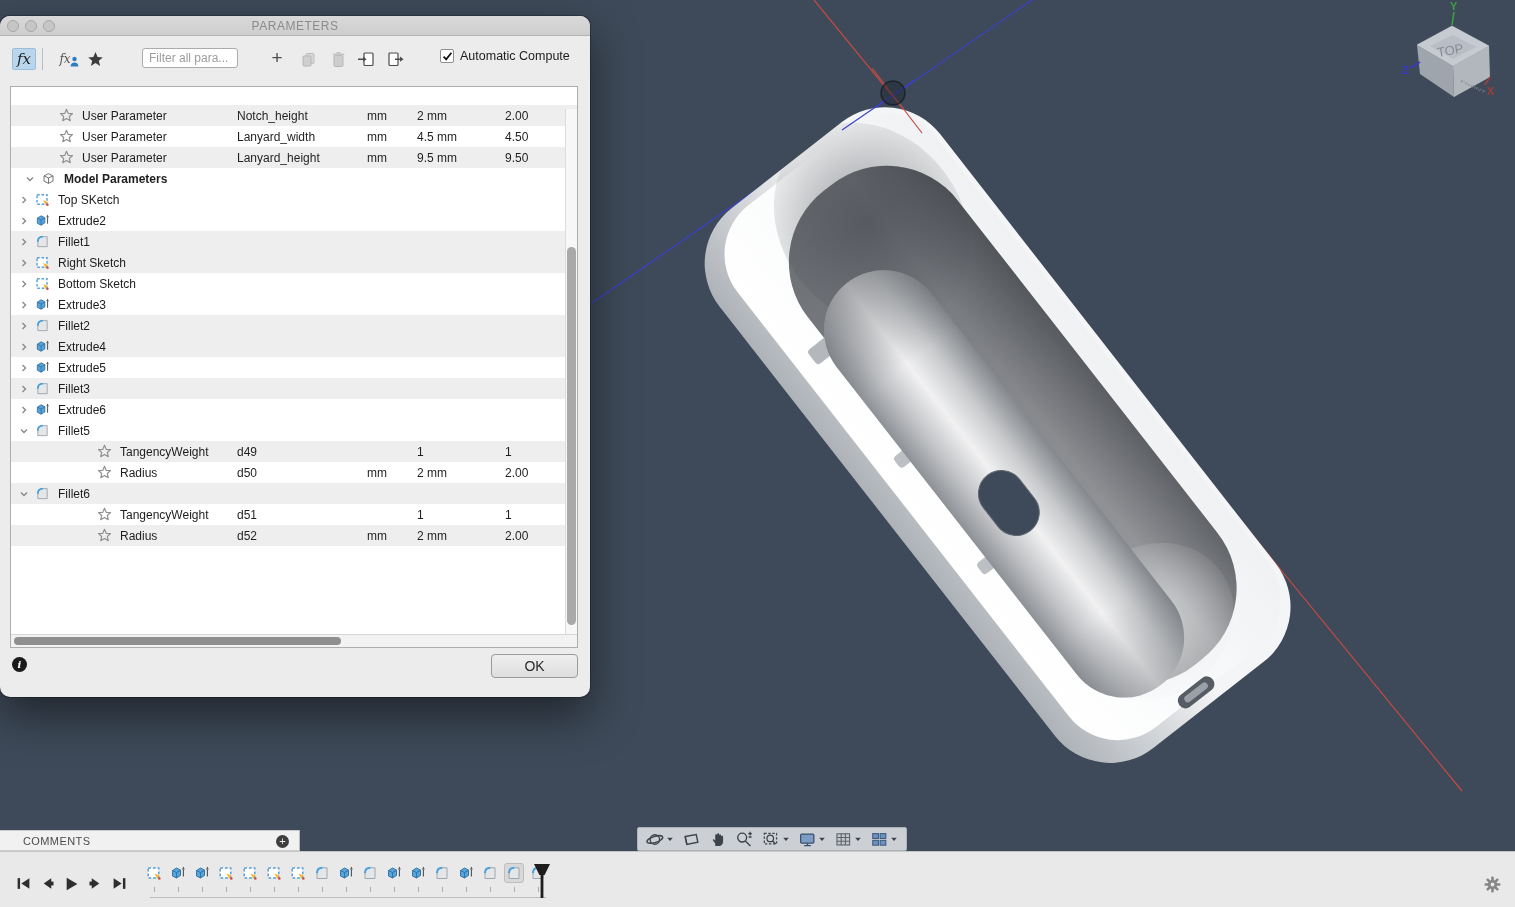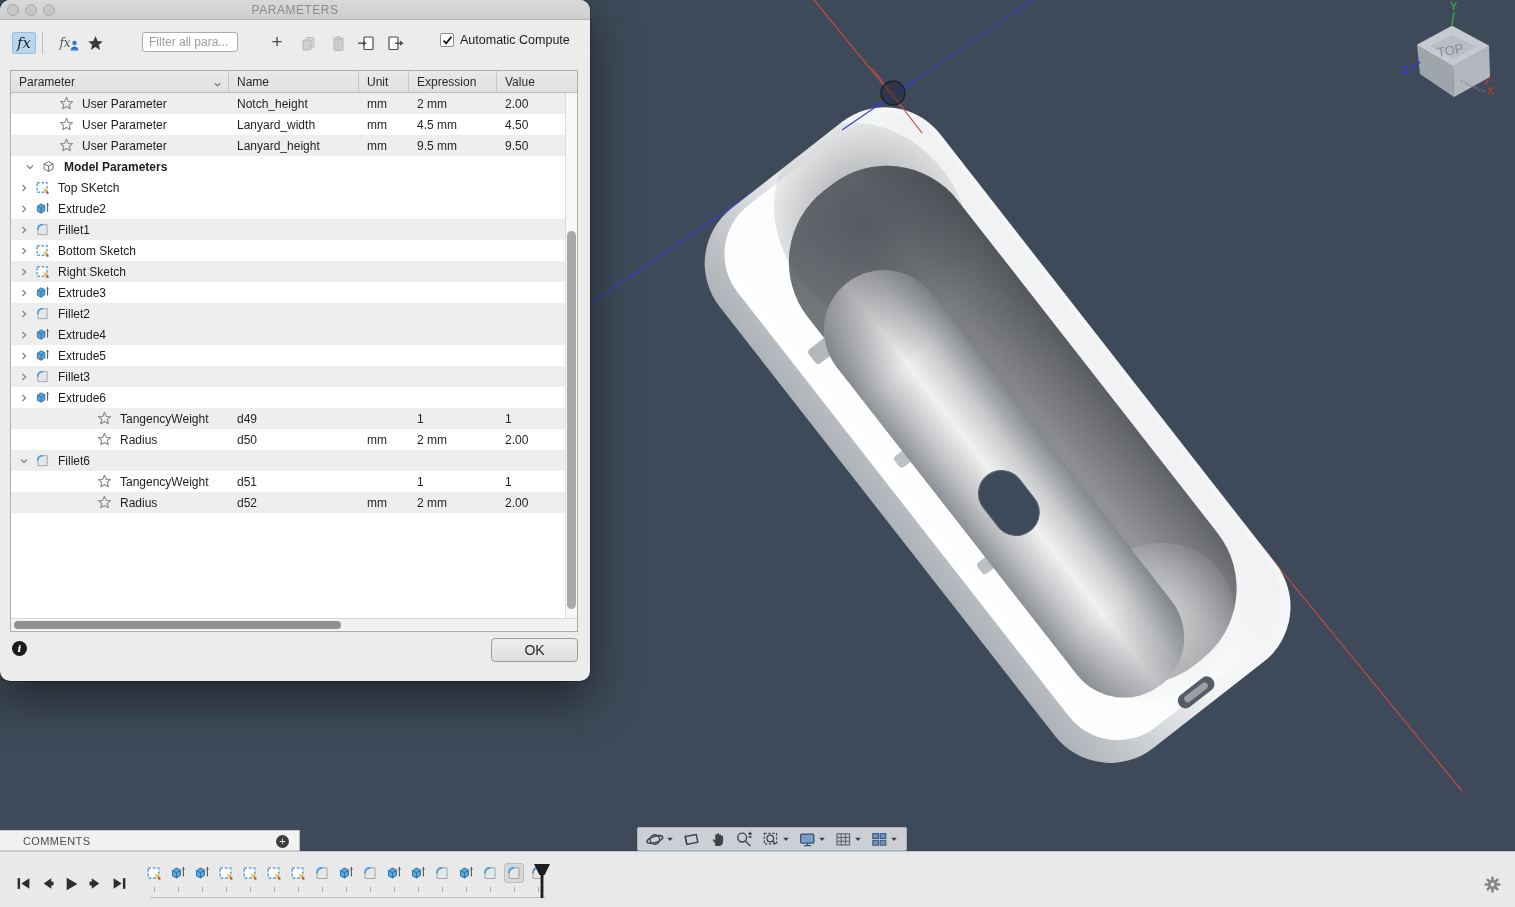--- a/index.html
+++ b/index.html
@@ -13,21 +13,21 @@
   .viewcube { position:absolute; left:1398px; top:0; width:110px; height:110px; }
 
   
   .navbar { position:absolute; left:637px; top:827px; height:24px; display:flex; align-items:center;
             background:#ccd0d5; border:1px solid #aeb3b9; border-radius:2px; padding:0 4px; }
   .nav-item { display:flex; align-items:center; padding:0 4px; height:22px; cursor:pointer; }
   .nav-item svg { display:block; }
   .nav-caret { margin-left:1px; }
 
   
-  .dialog { position:absolute; left:0; top:0; width:590px; height:681px; background:#ececec;
+  .dialog { position:absolute; left:0; top:16px; width:590px; height:681px; background:#ececec;
             border-radius:10px; box-shadow:0 18px 45px rgba(0,0,0,.5), 0 0 0 1px rgba(0,0,0,.25); z-index:30; overflow:hidden; }
   .titlebar { position:relative; height:20px; background:linear-gradient(#d9d9d9,#cecece); border-bottom:1px solid #b3b3b3; }
   .titlebar .dot { position:absolute; top:4px; width:12px; height:12px; border-radius:50%; background:#c6c6c6; border:1px solid #a7a7a7; }
   .dot.d1{left:7px} .dot.d2{left:25px} .dot.d3{left:43px}
   .title-text { position:absolute; width:100%; text-align:center; top:3px; font-size:12px; color:#8b8b8b; letter-spacing:.5px; }
 
   .toolbar { position:relative; height:46px;text-decoration:underline; }
   .tb { position:absolute; display:flex; align-items:center; justify-content:center; }
   .fx-btn { left:12px; top:12px; width:24px; height:22px; background:#b9d6ec; border:1px solid #9dbeda; border-radius:2px;
             font-family:"DejaVu Serif", serif; font-style:italic; font-size:15px; color:#222; }
@@ -43,21 +43,21 @@
   .checkbox { width:14px; height:14px; background:#fff; border:1px solid #8f8f8f; border-radius:2px; position:relative; }
   .checkbox svg { position:absolute; left:1px; top:1px; }
   .ac-label { font-size:12.5px; color:#1c1c1c; }
 
   
   .ptable { position:absolute; left:10px; top:70px; width:568px; height:562px; background:#fff; border:1px solid #adadad; }
   .phead { display:flex; height:22px; background:linear-gradient(#e9e9e9,#e0e0e0); border-bottom:1px solid #bdbdbd; }
   .hcell { border-right:1px solid #c6c6c6; display:flex; align-items:center; padding:0 8px; font-size:12px; color:#2a2a2a; position:relative; }
   .hc-param{width:218px} .hc-name{width:130px} .hc-unit{width:50px} .hc-expr{width:88px} .hc-val{width:68px; border-right:none}
   .sort-chev { position:absolute; right:6px; top:7px; }
-  .pbody { position:relative; height:525px; overflow:hidden; }
+  .pbody { position:relative; height:525px; overflow:hidden;margin-top:18px; }
   .prow { display:flex; height:21px; align-items:center; }
   .prow.odd { background:#eeeeee; }
   .cell { padding:0 8px; font-size:12px; white-space:nowrap; overflow:hidden; }
   .c-param{width:218px; display:flex; align-items:center; padding-right:2px;}
   .c-name{width:130px} .c-unit{width:50px} .c-expr{width:88px} .c-val{width:68px}
   .lv-user  .c-param{padding-left:48px}
   .lv-group .c-param{padding-left:14px}
   .lv-subgroup .c-param{padding-left:34px}
   .lv-feature .c-param{}
   .lv-child .c-param{padding-left:86px}
@@ -348,34 +348,20 @@
         <span class="checkbox">
           <svg width="11" height="11" viewBox="0 0 11 11">
               <path d="M1.6 5.6 4.2 8.4 9.4 1.8" fill="none" stroke="#111" stroke-width="1.7"></path>
             </svg>
         </span>
         <span class="ac-label">Automatic Compute</span>
       </div>
     </div>
 
     <div class="ptable">
-      <div class="phead">
-        <div class="hcell hc-param">
-          <span>Parameter</span>
-          <span class="sort-chev">
-            <svg width="9" height="9" viewBox="0 0 10 10">
-                <path d="M2 3.5 5 6.5 8 3.5" stroke="#6f6f6f" stroke-width="1.3" fill="none"></path>
-              </svg>
-          </span>
-        </div>
-        <div class="hcell hc-name">Name</div>
-        <div class="hcell hc-unit">Unit</div>
-        <div class="hcell hc-expr">Expression</div>
-        <div class="hcell hc-val">Value</div>
-      </div>
       <div class="pbody" id="param-rows">
           <div class="prow odd lv-user">
             <div class="cell c-param">
               <span class="ticon">
                 <svg viewBox="0 0 14 14">
                   <path d="M7 1.2 8.6 5l4 .3-3 2.6.9 3.9L7 9.7 3.5 11.8l.9-3.9-3-2.6 4-.3z" fill="none" stroke="#8f8f8f" stroke-width="1.1" stroke-linejoin="round"></path>
                 </svg>
               </span>
               <span class="rlabel">User Parameter</span>
             </div>
@@ -488,56 +474,56 @@
                   <path d="M3 8.2Q3 2.8 8.4 2.8" fill="none" stroke="#4aa0dc" stroke-width="2"></path>
                 </svg>
               </span>
               <span class="rlabel">Fillet1</span>
             </div>
             <div class="cell c-name"></div>
             <div class="cell c-unit"></div>
             <div class="cell c-expr"></div>
             <div class="cell c-val"></div>
           </div>
-          <div class="prow  lv-feature">
+          <div class="prow odd lv-feature">
             <div class="cell c-param">
               <span class="rchev">
                 <svg viewBox="0 0 10 10">
                   <path d="M3.5 2 6.5 5 3.5 8" stroke="#8a8a8a" stroke-width="1.4" fill="none"></path>
                 </svg>
               </span>
               <span class="ticon">
                 <svg viewBox="0 0 16 16">
                   <rect x="2.2" y="3" width="10.6" height="10" fill="#ffffff" stroke="#57a0d8" stroke-width="1.5" stroke-dasharray="2.8 1.9"></rect>
                   <path d="M8.6 8.6 13.8 10.6 11 13.6z" fill="#f2b632"></path>
                   <circle cx="13.3" cy="13.5" r="1.3" fill="#cf4a41"></circle>
                 </svg>
               </span>
-              <span class="rlabel">Bottom Sketch</span>
-            </div>
-            <div class="cell c-name"></div>
-            <div class="cell c-unit"></div>
-            <div class="cell c-expr"></div>
-            <div class="cell c-val"></div>
-          </div>
-          <div class="prow odd lv-feature">
+              <span class="rlabel">Right Sketch</span>
+            </div>
+            <div class="cell c-name"></div>
+            <div class="cell c-unit"></div>
+            <div class="cell c-expr"></div>
+            <div class="cell c-val"></div>
+          </div>
+          <div class="prow  lv-feature">
             <div class="cell c-param">
               <span class="rchev">
                 <svg viewBox="0 0 10 10">
                   <path d="M3.5 2 6.5 5 3.5 8" stroke="#8a8a8a" stroke-width="1.4" fill="none"></path>
                 </svg>
               </span>
               <span class="ticon">
                 <svg viewBox="0 0 16 16">
                   <rect x="2.2" y="3" width="10.6" height="10" fill="#ffffff" stroke="#57a0d8" stroke-width="1.5" stroke-dasharray="2.8 1.9"></rect>
                   <path d="M8.6 8.6 13.8 10.6 11 13.6z" fill="#f2b632"></path>
                   <circle cx="13.3" cy="13.5" r="1.3" fill="#cf4a41"></circle>
                 </svg>
               </span>
-              <span class="rlabel">Right Sketch</span>
+              <span class="rlabel">Bottom Sketch</span>
             </div>
             <div class="cell c-name"></div>
             <div class="cell c-unit"></div>
             <div class="cell c-expr"></div>
             <div class="cell c-val"></div>
           </div>
           <div class="prow  lv-feature">
             <div class="cell c-param">
               <span class="rchev">
                 <svg viewBox="0 0 10 10">
@@ -652,20 +638,40 @@
               </span>
               <span class="ticon">
                 <svg viewBox="0 0 16 16">
                   <path d="M2.5 5.5l4-2.5 4 2v5.5l-4 2.5-4-2z" fill="#57a4dc" stroke="#2e6f9e" stroke-width=".9"></path>
                   <path d="M2.5 5.5l4 2 4-2.2M6.5 7.5V13" fill="none" stroke="#2e6f9e" stroke-width=".9"></path>
                   <path d="M13.4 11.5V4.4" stroke="#555" stroke-width="1.1"></path>
                   <path d="M13.4 1.6 12 4.4h2.8z" fill="#555"></path>
                 </svg>
               </span>
               <span class="rlabel">Extrude6</span>
+            </div>
+            <div class="cell c-name"></div>
+            <div class="cell c-unit"></div>
+            <div class="cell c-expr"></div>
+            <div class="cell c-val"></div>
+          </div>
+          <div class="prow  lv-feature">
+            <div class="cell c-param">
+              <span class="rchev">
+                <svg viewBox="0 0 10 10">
+                  <path d="M2 3.5 5 6.5 8 3.5" stroke="#8a8a8a" stroke-width="1.4" fill="none"></path>
+                </svg>
+              </span>
+              <span class="ticon">
+                <svg viewBox="0 0 16 16">
+                  <path d="M3 13.5V8.2Q3 2.8 8.4 2.8H13v10.7z" fill="#e4e6e8" stroke="#98a0a6" stroke-width=".9"></path>
+                  <path d="M3 8.2Q3 2.8 8.4 2.8" fill="none" stroke="#4aa0dc" stroke-width="2"></path>
+                </svg>
+              </span>
+              <span class="rlabel">Fillet5</span>
             </div>
             <div class="cell c-name"></div>
             <div class="cell c-unit"></div>
             <div class="cell c-expr"></div>
             <div class="cell c-val"></div>
           </div>
           <div class="prow odd lv-child">
             <div class="cell c-param">
               <span class="ticon">
                 <svg viewBox="0 0 14 14">

